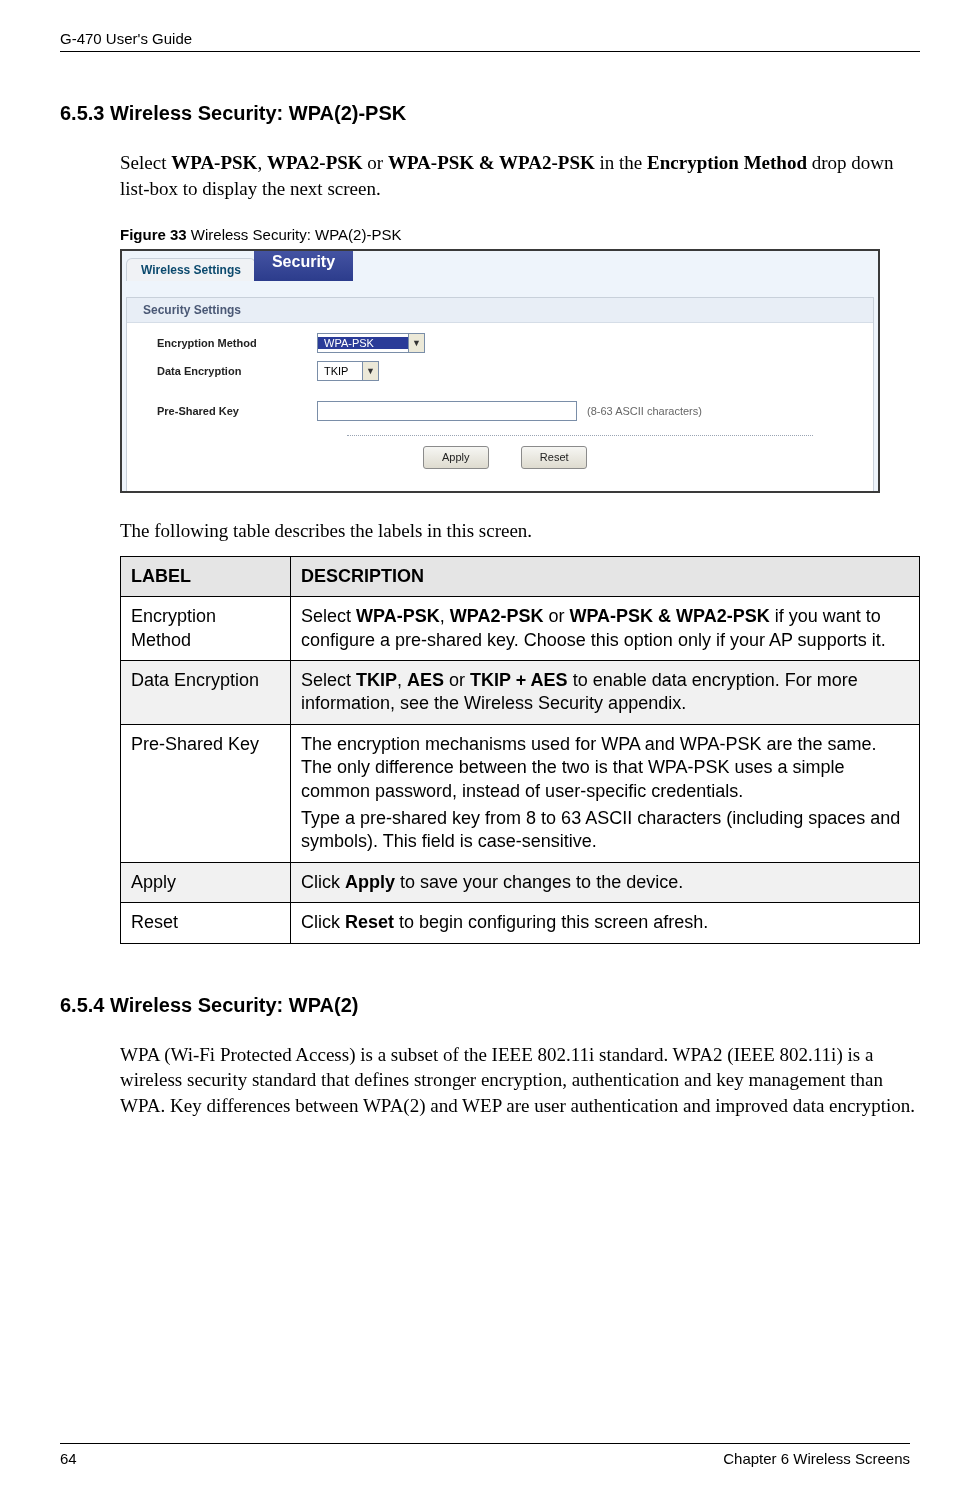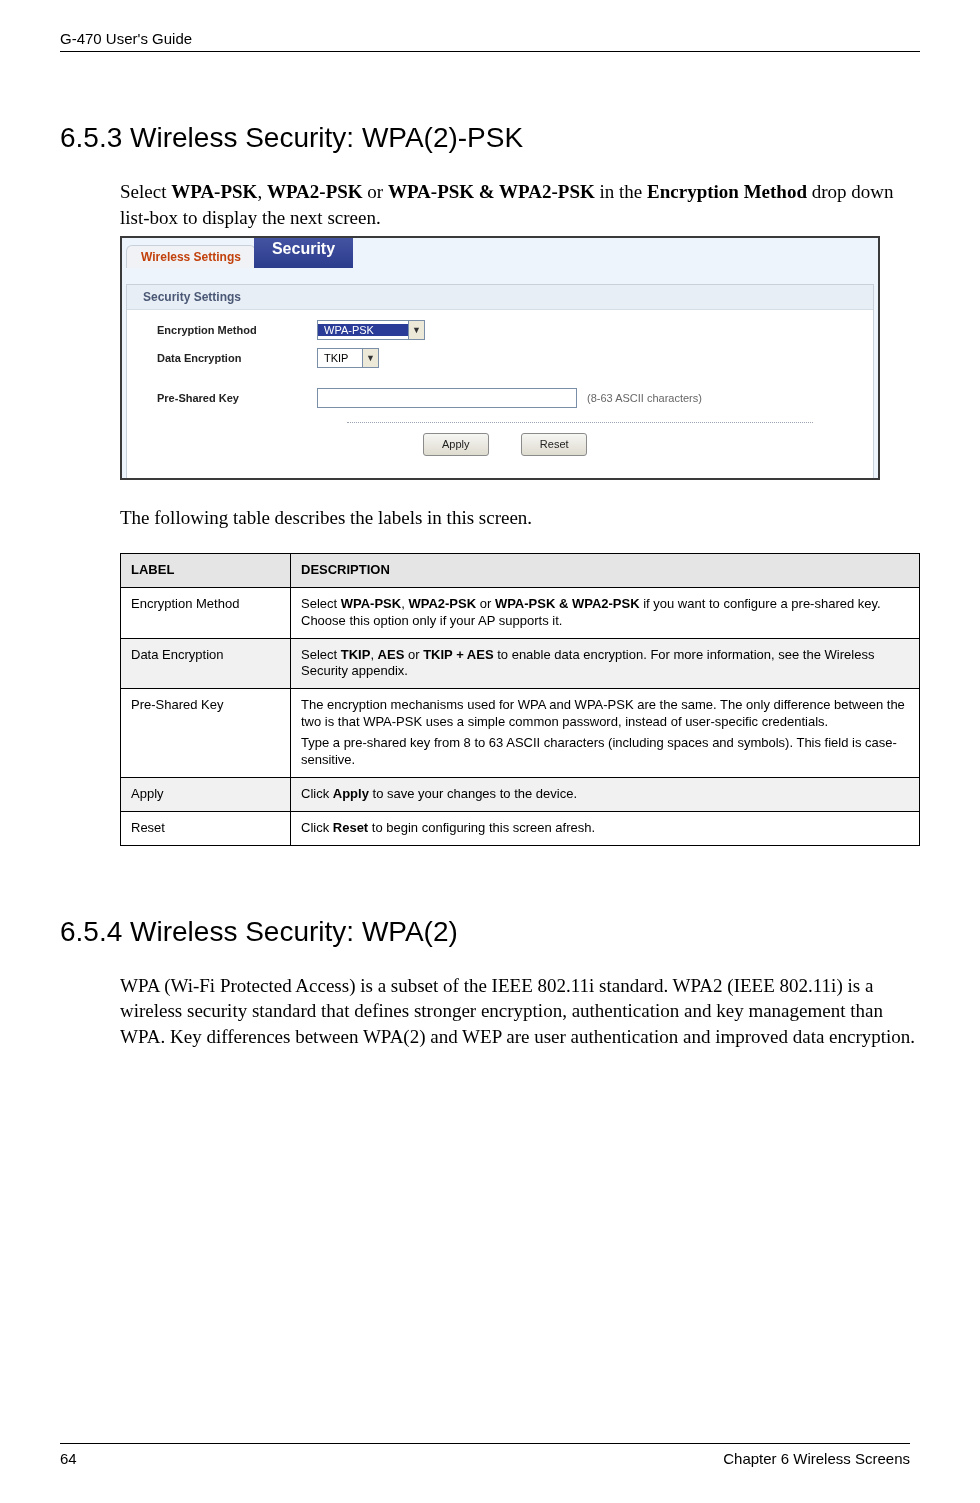--- a/index.html
+++ b/index.html
@@ -21,23 +21,23 @@
       font-family: Arial, Helvetica, sans-serif;
       font-size: 15px;
     }
     .header-rule {
       border: none;
       border-top: 1px solid #000;
       margin-top: 4px;
     }
     .section-heading {
       font-family: Arial, Helvetica, sans-serif;
-      font-weight: normal;
-      font-size: 28px;
-      margin-top: 70px;
+      font-weight: bold;
+      font-size: 20px;
+      margin-top: 50px;
     }
     .body-indent {
       margin-left: 60px;
     }
     .para {
       margin-top: 25px;
       font-size: 19px;
       line-height: 1.35;
     }
     .bold { font-weight: bold; }
@@ -63,21 +63,21 @@
       display: flex;
       align-items: flex-end;
       height: 30px;
       background: #eef4fb;
       padding-left: 4px;
     }
     .tab-inactive {
       padding: 4px 14px;
       font-size: 12px;
       font-weight: bold;
-      color: #c2410c;
+      color: #0c4a6e;
       background: #f0f2f5;
       border: 1px solid #c8d0da;
       border-bottom: none;
       border-radius: 6px 6px 0 0;
     }
     .tab-active {
       padding: 10px 18px;
       font-size: 16px;
       font-weight: bold;
       color: #fff;
@@ -170,23 +170,23 @@
       border: 1px solid #8b8b8b;
       border-radius: 3px;
       margin: 0 14px;
       text-align: center;
     }
 
     
     .doc-table {
       border-collapse: collapse;
       width: 800px;
-      margin-top: 22px;
-      font-family: Arial, Helvetica, sans-serif;
-      font-size: 13px;
+      margin-top: 12px;
+      font-family: Arial, Helvetica, sans-serif;
+      font-size: 18px;
       line-height: 1.3;
     }
     .doc-table th, .doc-table td {
       border: 1px solid #000;
       padding: 8px 10px;
       text-align: left;
       vertical-align: top;
     }
     .doc-table th {
       background: #e5e5e5;
@@ -220,20 +220,23 @@
 <div class="header-left">G-470 User's Guide</div>
 <hr class="header-rule">
 
 <div class="section-heading">6.5.3  Wireless Security: WPA(2)-PSK</div>
 
 <div class="body-indent">
   <p class="para">
     <span>Select </span><span class="bold">WPA-PSK</span><span>, </span><span class="bold">WPA2-PSK</span><span> or </span><span class="bold">WPA-PSK &amp; WPA2-PSK</span><span> in the </span><span class="bold">Encryption Method</span><span> drop down list-box to display the next screen.</span>
   </p>
 
+  <div class="figure-caption">
+    <b>Figure 33   </b><span>Wireless Security: WPA(2)-PSK</span>
+  </div>
 
   <div class="figure-frame">
     <div class="tab-strip">
       <div class="tab-inactive">Wireless Settings</div>
       <div class="tab-active">Security</div>
     </div>
     <div class="tab-body">
       <div class="group-header">Security Settings</div>
       <div class="form-area">
         <div class="form-row">

